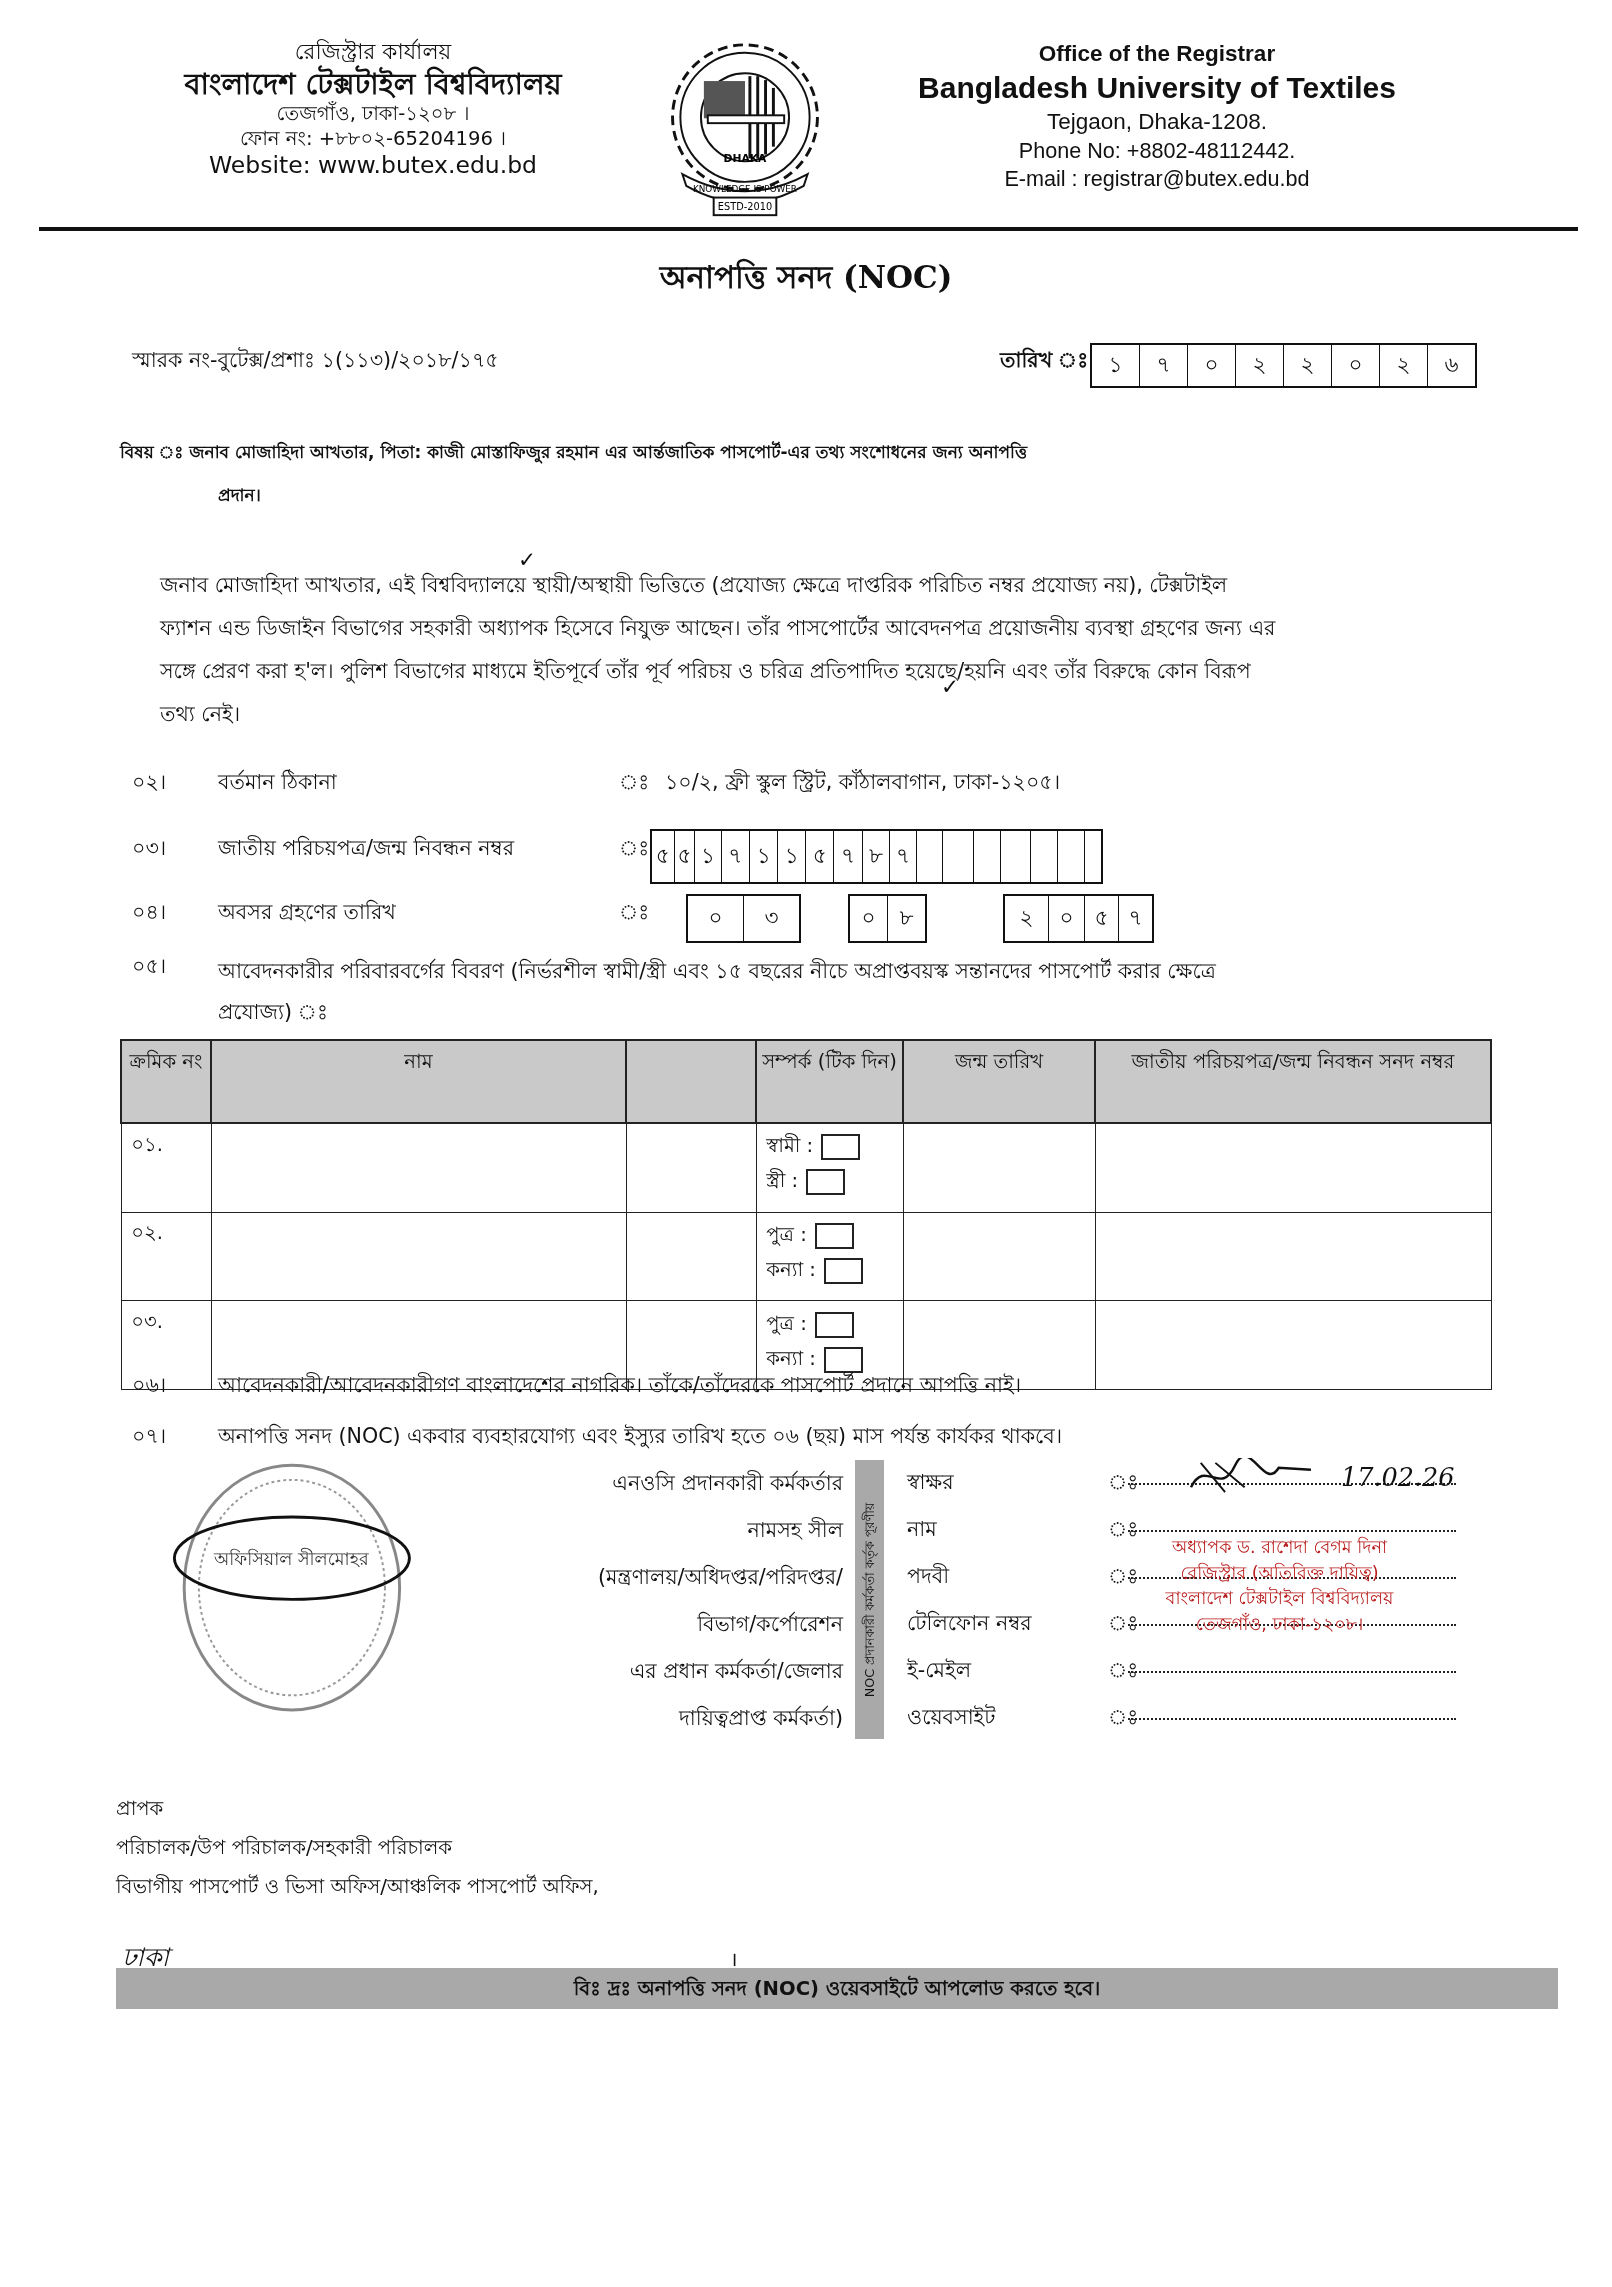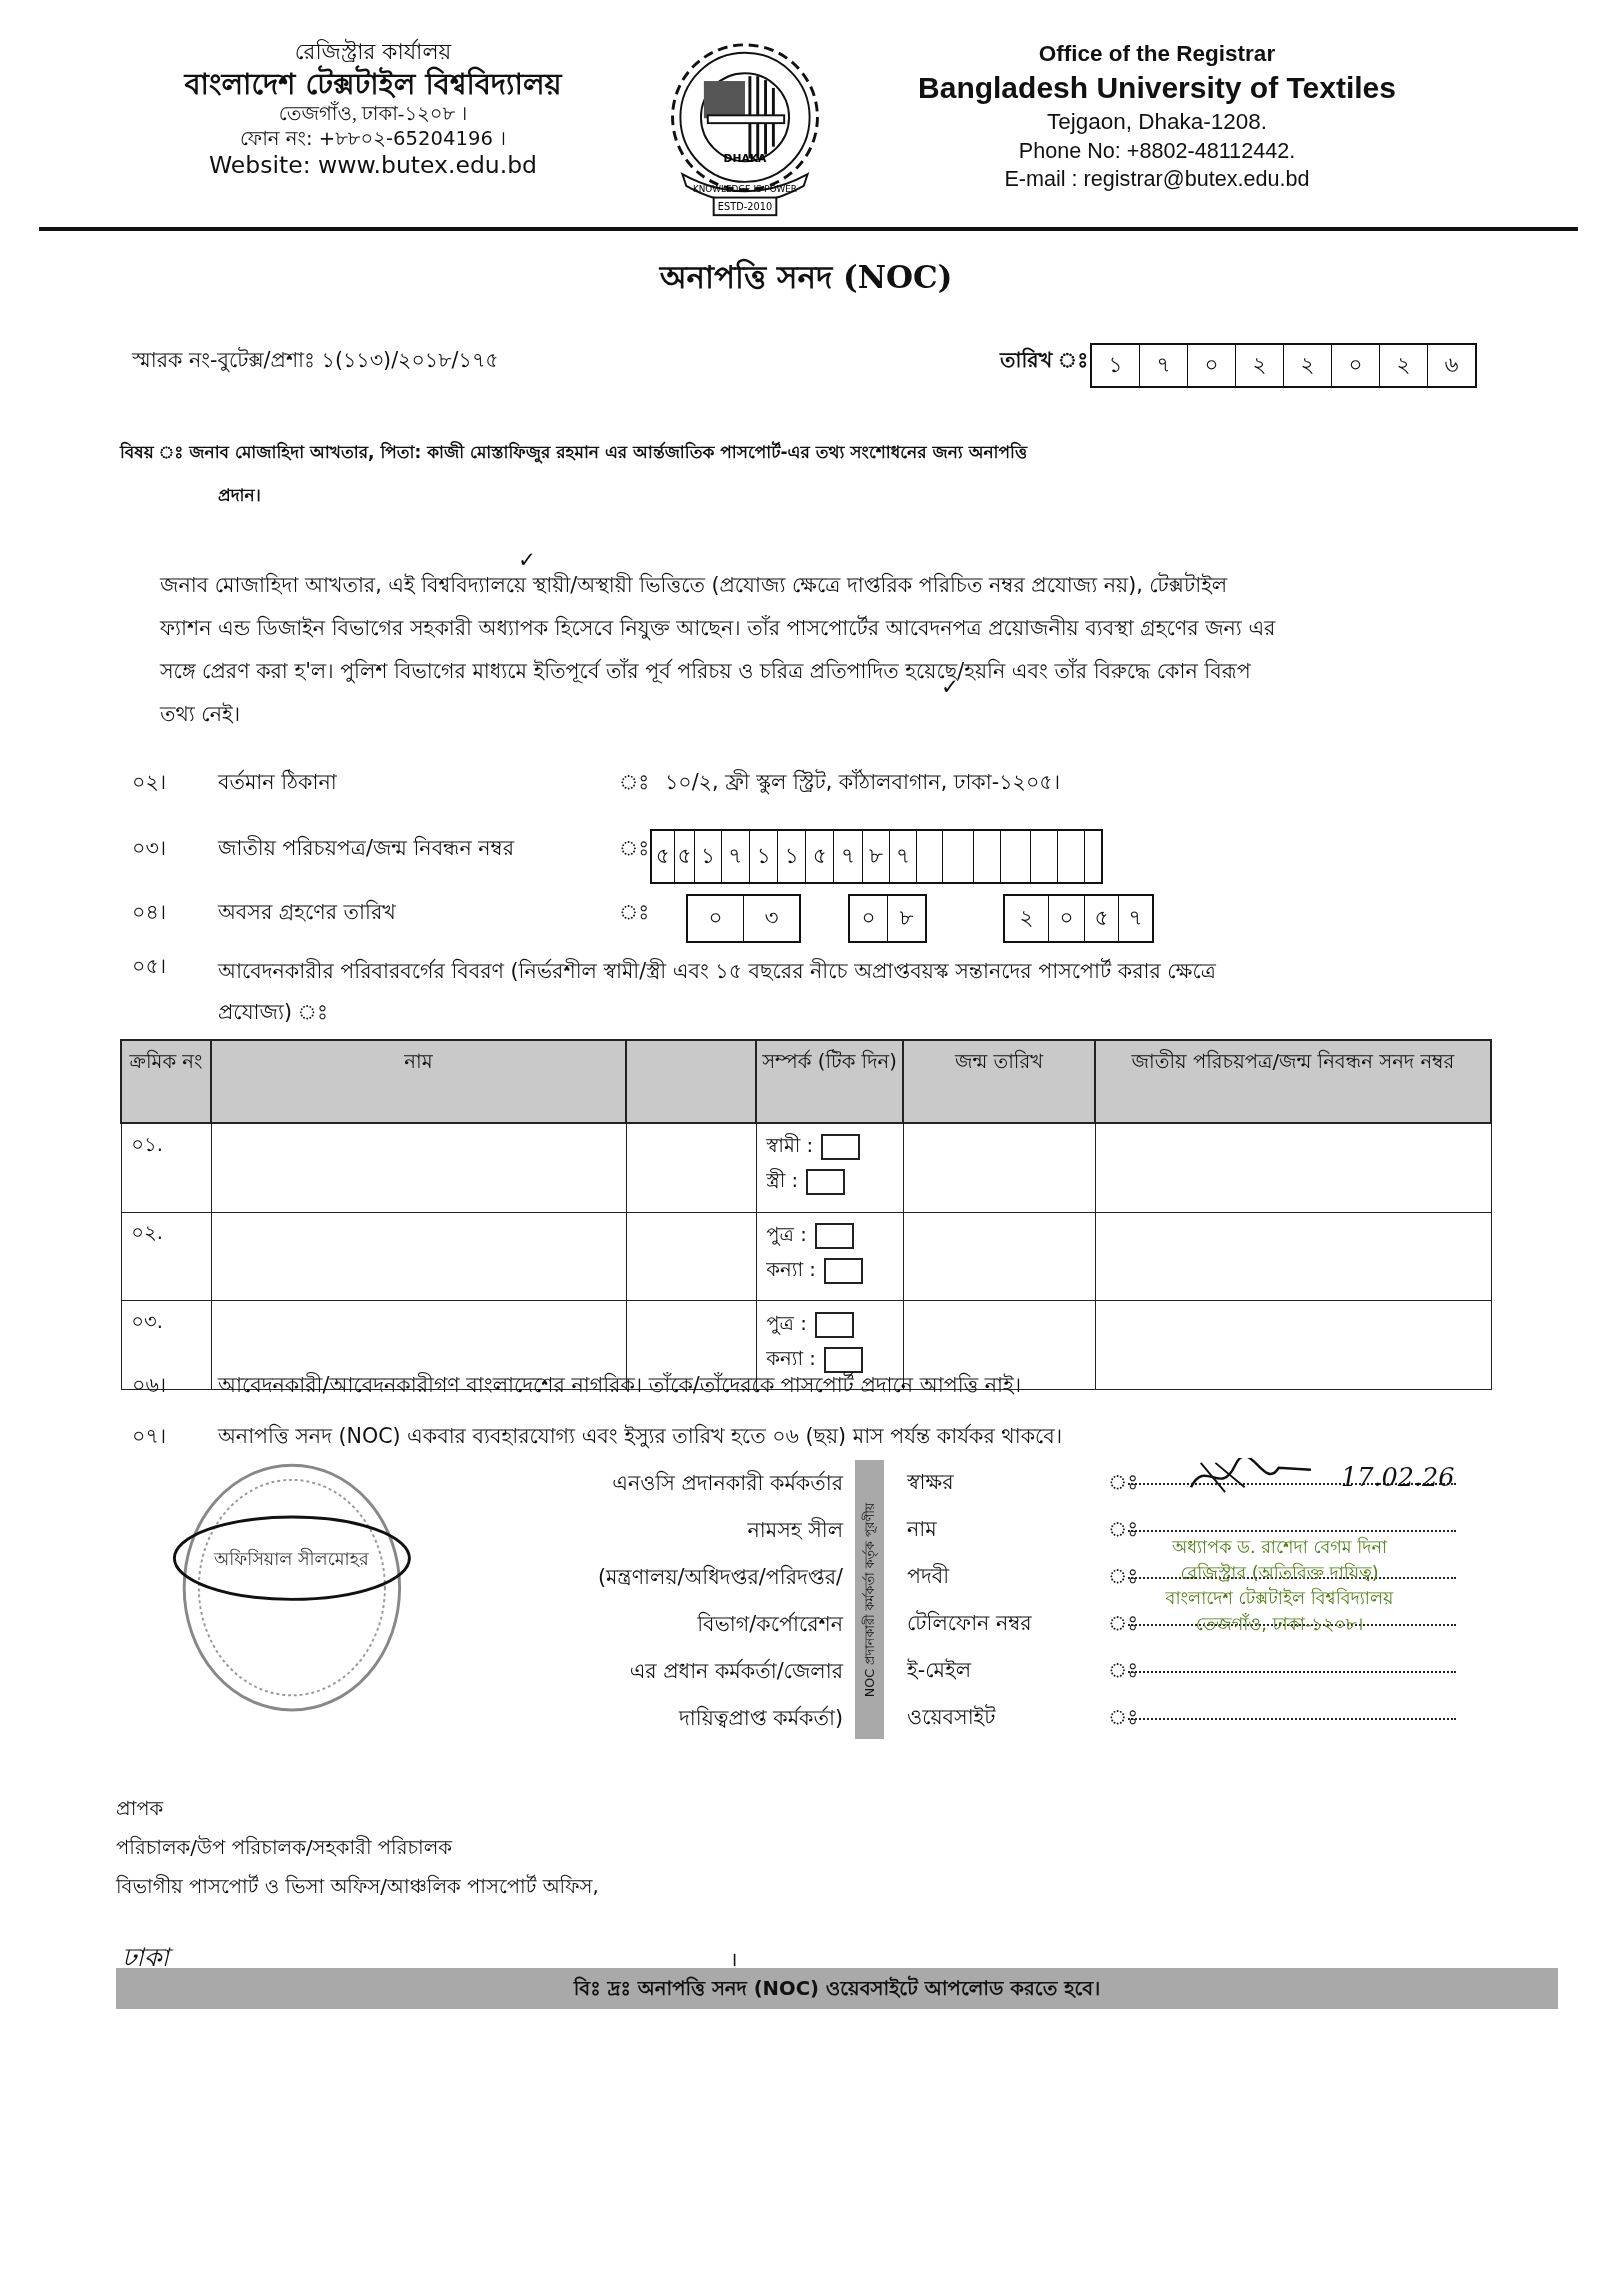--- a/index.html
+++ b/index.html
@@ -26,21 +26,21 @@
   .dots{border-bottom:2.9px dotted #222;display:inline-block;}
   .graybar{background:#a9a9a9;}
   .sig-row{height:47px;display:flex;align-items:center;font-size:20.6px;}
 </style>
 </head>
 <body>
 
 <div class="abs hdr-bn c">
   <div style="font-size:21.6px;">রেজিস্ট্রার কার্যালয়</div>
   <div style="font-size:29px;font-weight:bold;">বাংলাদেশ টেক্সটাইল বিশ্ববিদ্যালয়</div>
-  <div style="font-size:19.6px;font-family:Liberation Serif, serif;">তেজগাঁও, ঢাকা-১২০৮ ।</div>
+  <div style="font-size:19.6px;">তেজগাঁও, ঢাকা-১২০৮ ।</div>
   <div style="font-size:19.6px;">ফোন নং: +৮৮০২-65204196 ।</div>
   <div style="font-size:23.5px;">Website: www.butex.edu.bd</div>
 </div>
 
 <div class="abs logo">
   <svg width="196" height="186" viewBox="0 0 200 190">
     <circle cx="100" cy="82" r="74" fill="none" stroke="#111" stroke-width="3" stroke-dasharray="10 6"></circle>
     <circle cx="100" cy="82" r="66" fill="none" stroke="#111" stroke-width="2"></circle>
     <circle cx="100" cy="82" r="45" fill="none" stroke="#111" stroke-width="2"></circle>
     <rect x="58" y="45" width="42" height="38" fill="#555"></rect>
@@ -281,21 +281,21 @@
       <span class="dots" style="width:328px;"></span>
     </div>
 </div>
 <div class="abs" style="left:1186px;top:1458px;width:108px;height:39px;">
   <svg width="127" height="39" viewBox="0 0 130 40">
       <path d="M5 30 C20 0,35 40,50 8 S80 35,95 10 L128 12" fill="none" stroke="#111" stroke-width="2.5"></path>
       <path d="M15 5 L40 35 M30 5 L60 30" stroke="#111" stroke-width="2"></path>
     </svg>
 </div>
 <div class="abs" style="left:1341px;top:1462px;font-size:25.5px;font-family:'DejaVu Serif',serif;font-style:italic;">17.02.26</div>
-<div class="abs c" style="left:1098px;top:1535px;width:363px;font-size:17.6px;color:#4d7c0f;line-height:25.5px;">
+<div class="abs c" style="left:1098px;top:1535px;width:363px;font-size:17.6px;color:#b91c1c;line-height:25.5px;">
   <div>অধ্যাপক ড. রাশেদা বেগম দিনা</div>
   <div>রেজিস্ট্রার (অতিরিক্ত দায়িত্ব)</div>
   <div>বাংলাদেশ টেক্সটাইল বিশ্ববিদ্যালয়</div>
   <div>তেজগাঁও, ঢাকা-১২০৮।</div>
 </div>
 
 <div class="abs" style="left:116px;top:1789px;font-size:19.6px;line-height:39px;">
   <div>প্রাপক</div>
   <div>পরিচালক/উপ পরিচালক/সহকারী পরিচালক</div>
   <div>বিভাগীয় পাসপোর্ট ও ভিসা অফিস/আঞ্চলিক পাসপোর্ট অফিস,</div>

